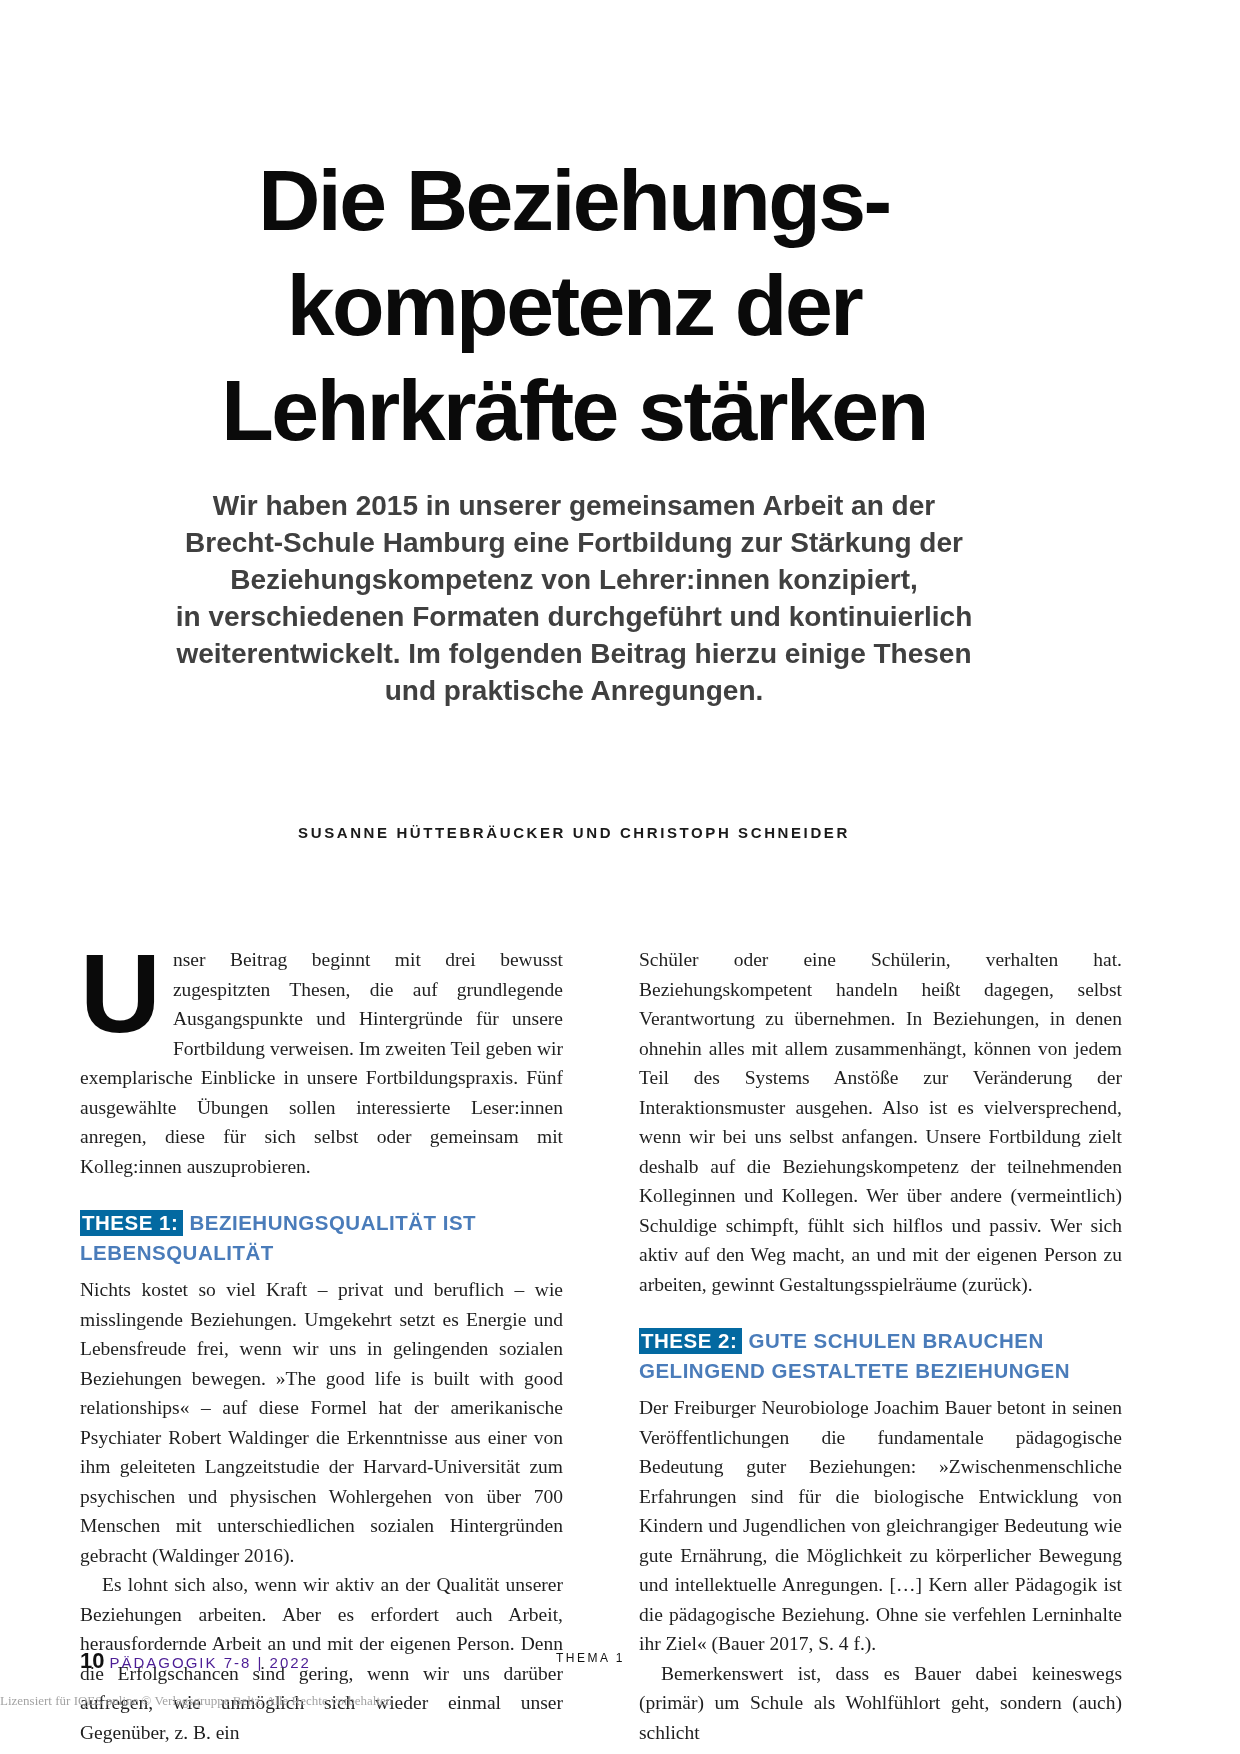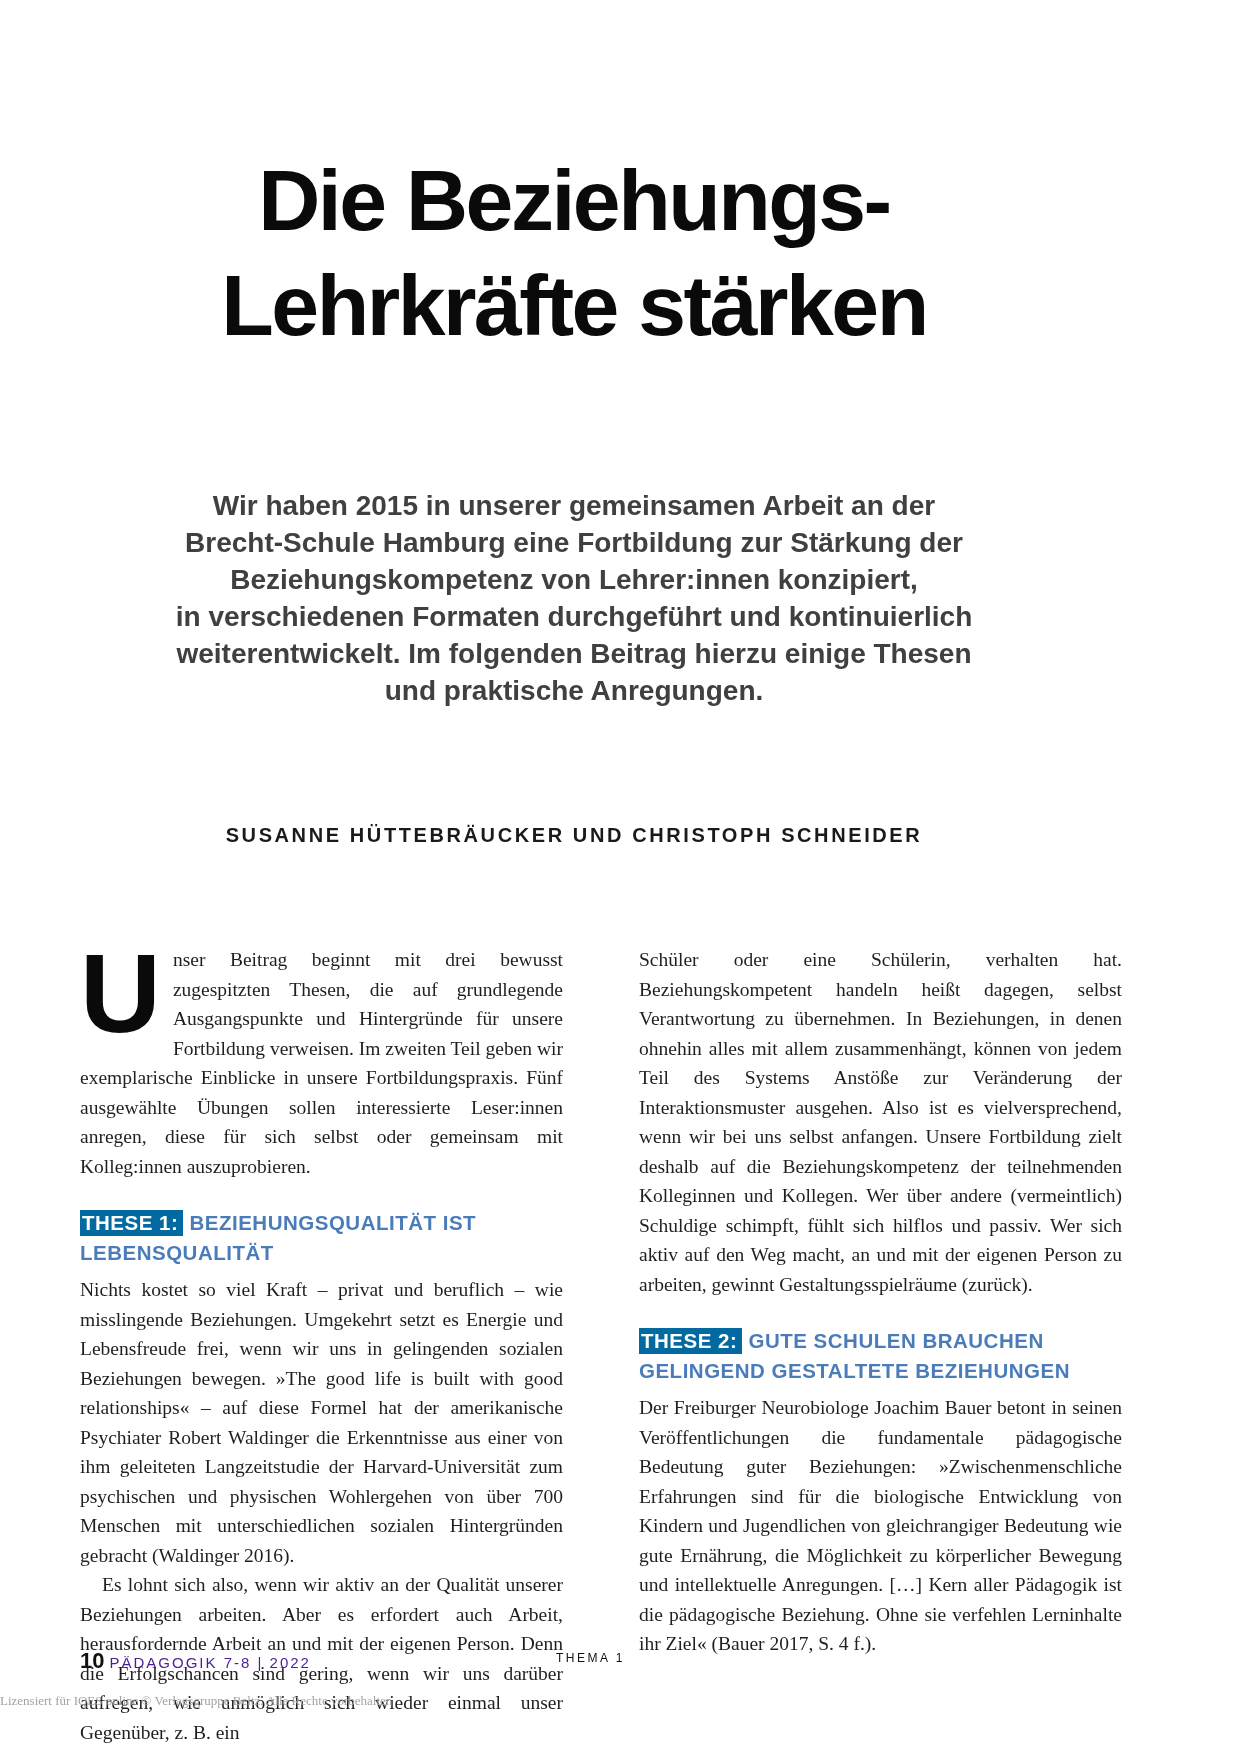--- a/index.html
+++ b/index.html
@@ -37,21 +37,21 @@
     color: #404040;
     white-space: pre-line;
   }
   .byline {
     position: absolute;
     top: 824px;
     left: 80px;
     right: 80px;
     text-align: center;
     font-weight: 700;
-    font-size: 20px;
+    font-size: 15px;
     letter-spacing: 2.6px;
     color: #1a1a1a;
   }
   .columns {
     position: absolute;
     top: 945px;
     left: 80px;
     width: 1042px;
     display: flex;
     gap: 76px;
@@ -134,20 +134,21 @@
     color: #a3a3a3;
   }
 </style>
 </head>
 <body>
 
 <div class="page">
 
   <h1 class="headline">
     <div>Die Beziehungs-</div>
+    <div>kompetenz der</div>
     <div>Lehrkräfte stärken</div>
   </h1>
 
   <div class="lede">Wir haben 2015 in unserer gemeinsamen Arbeit an der
 Brecht-Schule Hamburg eine Fortbildung zur Stärkung der
 Beziehungskompetenz von Lehrer:innen konzipiert,
 in verschiedenen Formaten durchgeführt und kontinuierlich
 weiterentwickelt. Im folgenden Beitrag hierzu einige Thesen
 und praktische Anregungen.</div>
 
@@ -159,20 +160,21 @@
       <p><span class="dropcap">U</span><span>nser Beitrag beginnt mit drei bewusst zugespitzten Thesen, die auf grundlegende Ausgangspunkte und Hintergründe für unsere Fortbildung verweisen. Im zweiten Teil geben wir exemplarische Einblicke in unsere Fortbildungspraxis. Fünf ausgewählte Übungen sollen interessierte Leser:innen anregen, diese für sich selbst oder gemeinsam mit Kolleg:innen auszuprobieren.</span></p>
       <h2 class="these-heading"><span class="these-chip">THESE 1:</span><span> BEZIEHUNGSQUALITÄT IST LEBENSQUALITÄT</span></h2>
       <p>Nichts kostet so viel Kraft – privat und beruflich – wie misslingende Beziehungen. Umgekehrt setzt es Energie und Lebensfreude frei, wenn wir uns in gelingenden sozialen Beziehungen bewegen. »The good life is built with good relationships« – auf diese Formel hat der amerikanische Psychiater Robert Waldinger die Erkenntnisse aus einer von ihm geleiteten Langzeitstudie der Harvard-Universität zum psychischen und physischen Wohlergehen von über 700 Menschen mit unterschiedlichen sozialen Hintergründen gebracht (Waldinger 2016).</p>
       <p class="indent">Es lohnt sich also, wenn wir aktiv an der Qualität unserer Beziehungen arbeiten. Aber es erfordert auch Arbeit, herausfordernde Arbeit an und mit der eigenen Person. Denn die Erfolgschancen sind gering, wenn wir uns darüber aufregen, wie unmöglich sich wieder einmal unser Gegenüber, z. B. ein</p>
     </div>
 
     <div class="col">
       <p>Schüler oder eine Schülerin, verhalten hat. Beziehungskompetent handeln heißt dagegen, selbst Verantwortung zu übernehmen. In Beziehungen, in denen ohnehin alles mit allem zusammenhängt, können von jedem Teil des Systems Anstöße zur Veränderung der Interaktionsmuster ausgehen. Also ist es vielversprechend, wenn wir bei uns selbst anfangen. Unsere Fortbildung zielt deshalb auf die Beziehungskompetenz der teilnehmenden Kolleginnen und Kollegen. Wer über andere (vermeintlich) Schuldige schimpft, fühlt sich hilflos und passiv. Wer sich aktiv auf den Weg macht, an und mit der eigenen Person zu arbeiten, gewinnt Gestaltungsspielräume (zurück).</p>
       <h2 class="these-heading"><span class="these-chip">THESE 2:</span><span> GUTE SCHULEN BRAUCHEN GELINGEND GESTALTETE BEZIEHUNGEN</span></h2>
       <p>Der Freiburger Neurobiologe Joachim Bauer betont in seinen Veröffentlichungen die fundamentale pädagogische Bedeutung guter Beziehungen: »Zwischenmenschliche Erfahrungen sind für die biologische Entwicklung von Kindern und Jugendlichen von gleichrangiger Bedeutung wie gute Ernährung, die Möglichkeit zu körperlicher Bewegung und intellektuelle Anregungen. […] Kern aller Pädagogik ist die pädagogische Beziehung. Ohne sie verfehlen Lerninhalte ihr Ziel« (Bauer 2017, S. 4 f.).</p>
+      <p class="indent">Bemerkenswert ist, dass es Bauer dabei keineswegs (primär) um Schule als Wohlfühlort geht, sondern (auch) schlicht</p>
     </div>
 
   </div>
 
   <div class="footer">
     <div class="footer-left">
       <span class="footer-pagenum">10</span>
       <span class="footer-journal">PÄDAGOGIK 7-8 | 2022</span>
     </div>
     <span class="footer-section">THEMA 1</span>

